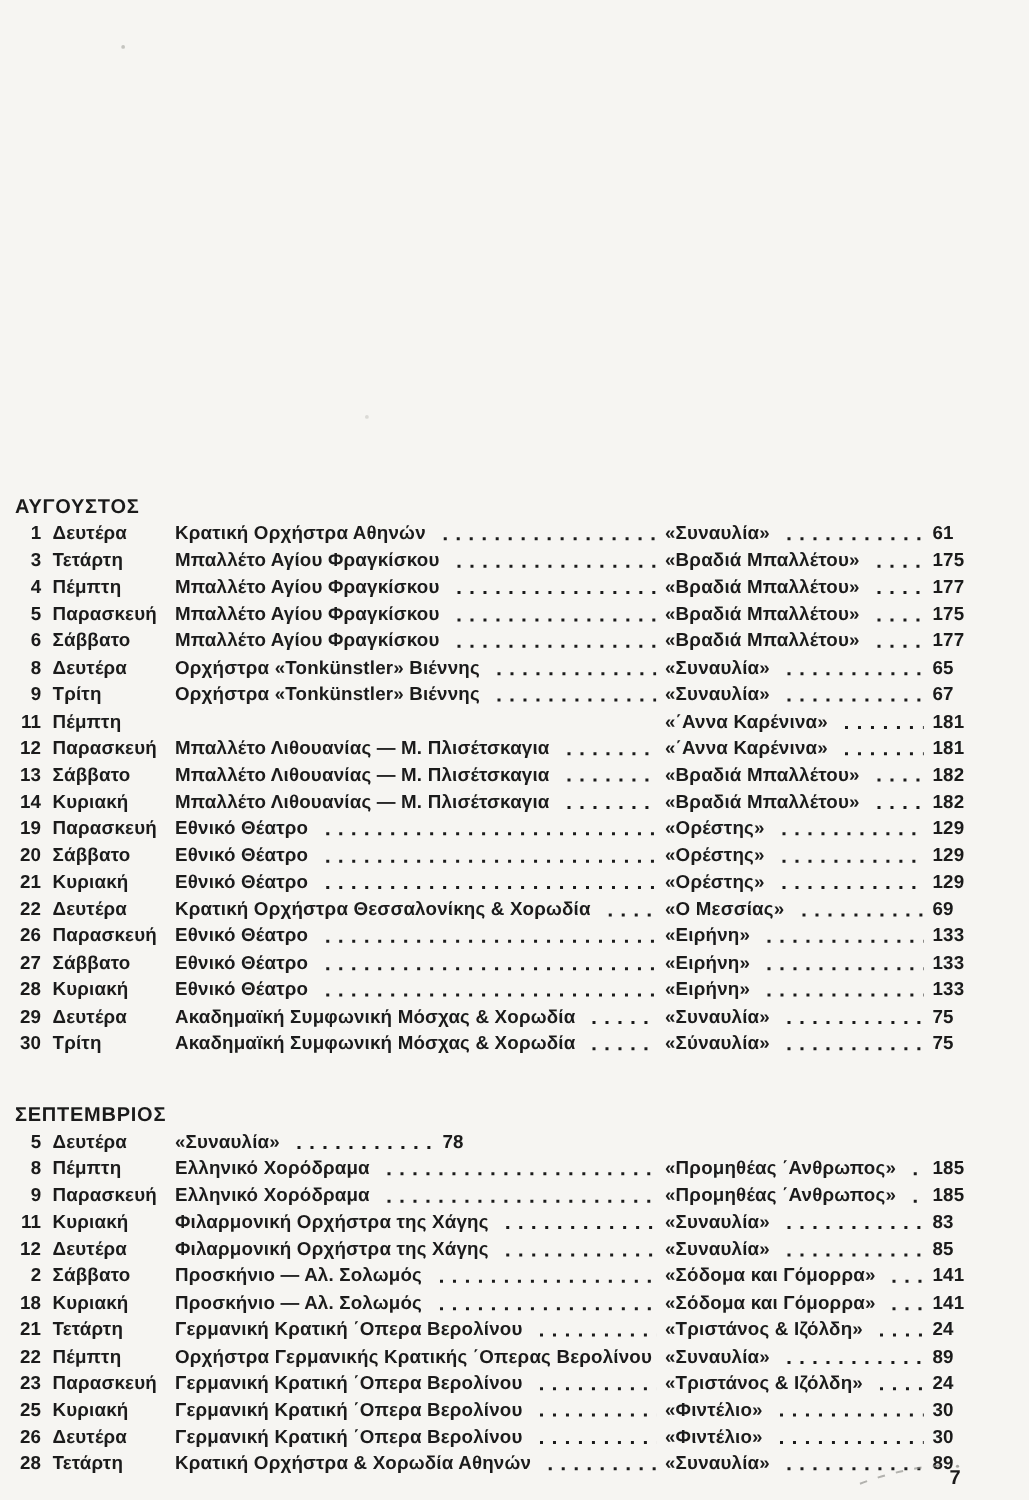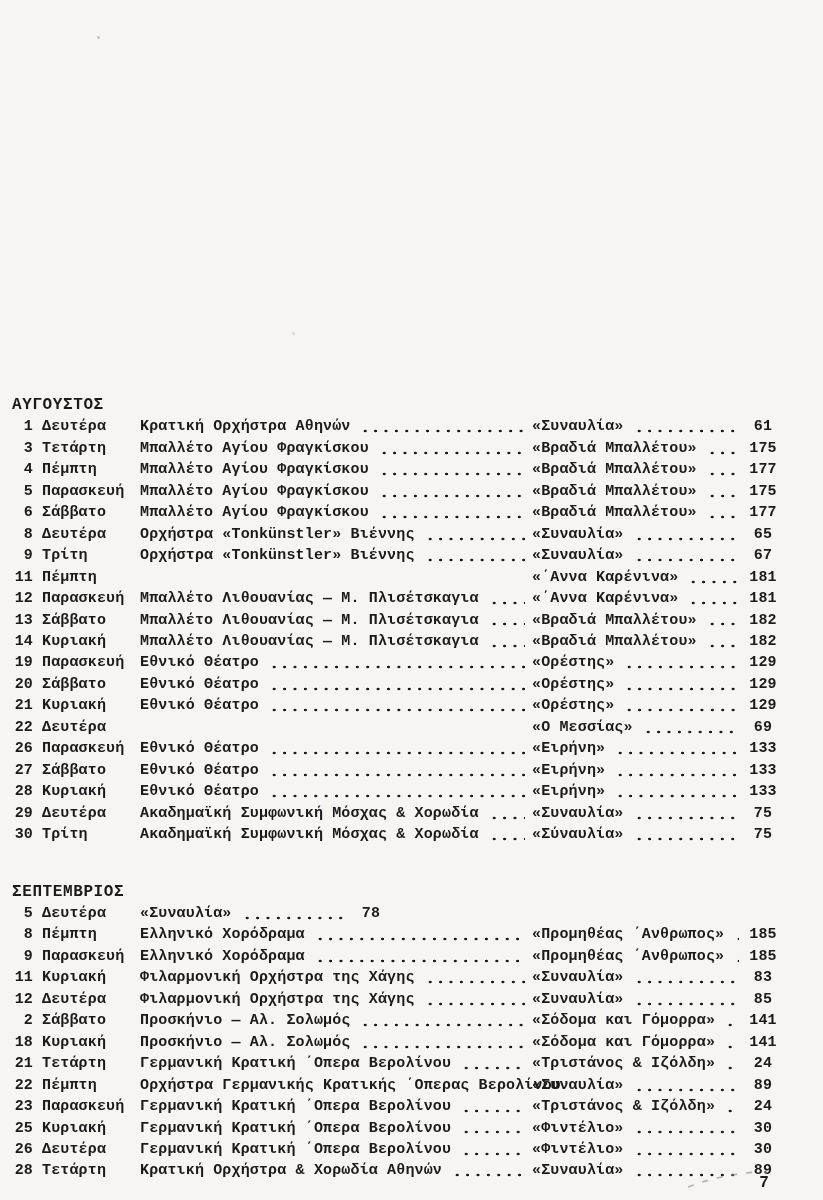--- a/index.html
+++ b/index.html
@@ -5,21 +5,21 @@
   :root{
     --paper:#f6f5f2;
     --ink:#1b1b1b;
   }
   html,body{margin:0;padding:0;background:var(--paper);}
   .page{
     position:relative;
     width:823px;height:1200px;
     background:var(--paper);
     overflow:hidden;
-    font-family:Liberation Mono, monospace;
+    font-family:Liberation Sans, sans-serif;
     color:var(--ink);
     -webkit-font-smoothing:antialiased;
   }
   .toc{
     position:absolute;
     top:395px;left:12px;
     width:768px;
   }
   .month-section{margin:0;}
   .month-section + .month-section{margin-top:36px;}
@@ -66,21 +66,21 @@
     min-width:0;
     align-self:stretch;
     margin:0 7px 0 8px;
     background-image:radial-gradient(circle,var(--ink) 1.25px,transparent 1.6px);
     background-size:10.4px 4px;
     background-repeat:repeat-x;
     background-position:left 2px bottom 4.5px;
   }
   .pageref{
     flex:0 0 34px;
-    text-align:center;
+    text-align:left;
   }
   .footer-page-number{
     position:absolute;
     top:1174px;left:753px;
     width:22px;
     text-align:center;
     font-size:16px;
     font-weight:700;
   }
   .pencil{
@@ -297,20 +297,21 @@
       <span class="titletxt">«Ορέστης»</span>
       <span class="leader"></span>
     </span>
     <span class="pageref">129</span>
   </div>
 
   <div class="row">
     <span class="day">22</span>
     <span class="weekday">Δευτέρα</span>
     <span class="event-cell">
+      <span class="event">Κρατική Ορχήστρα Θεσσαλονίκης &amp; Χορωδία</span>
       <span class="leader"></span>
     </span>
     <span class="title-cell">
       <span class="titletxt">«Ο Μεσσίας»</span>
       <span class="leader"></span>
     </span>
     <span class="pageref">69</span>
   </div>
 
   <div class="row">

